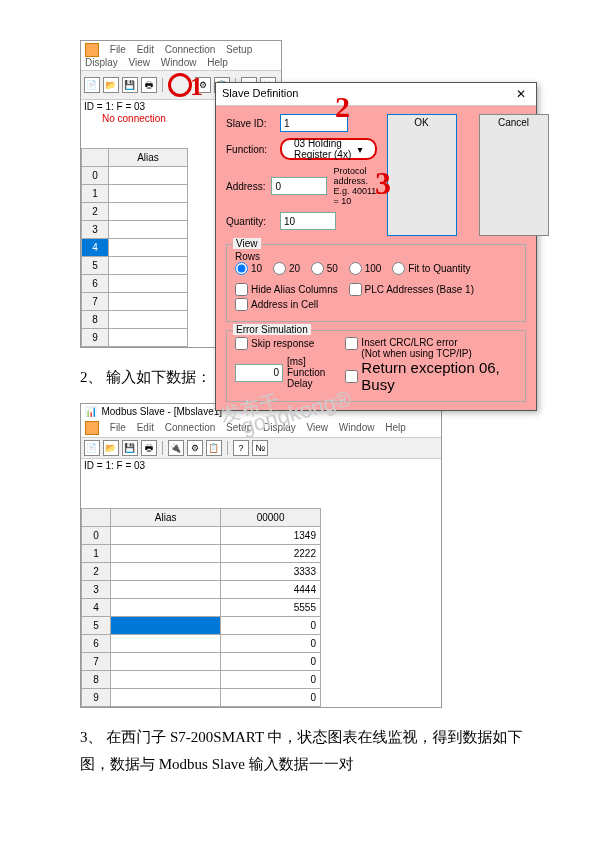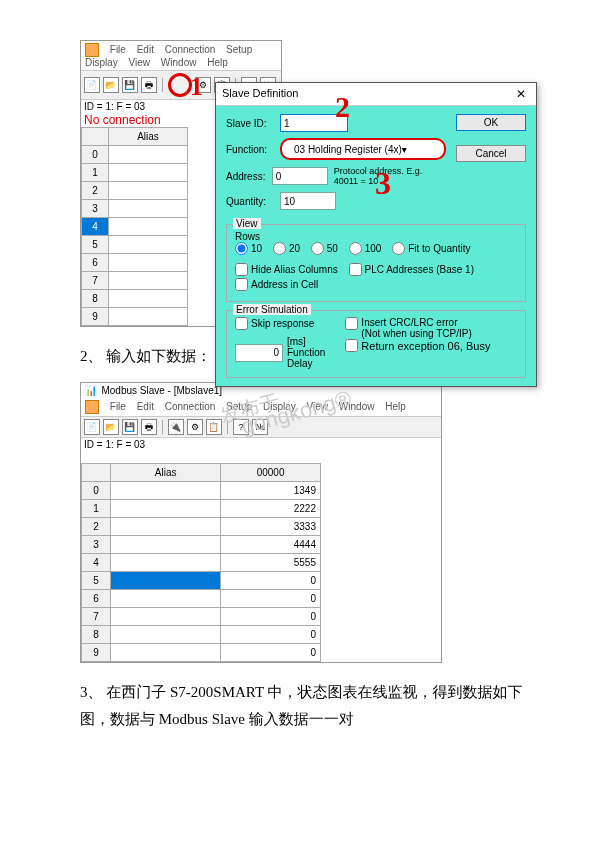--- a/index.html
+++ b/index.html
@@ -5,27 +5,27 @@
 body { margin:0; padding:0; background:#fff; font-family:Arial,"Microsoft YaHei",sans-serif; font-size:11px; color:#000; width:600px; }
 .page { padding:40px 50px 20px 80px; position:relative; }
 .win { border:1px solid #999; background:#fff; }
 .menubar { background:#fff; padding:2px 4px; font-size:10px; color:#555; }
 .menubar span { margin-right:8px; display:inline-block; }
 .doc-icon { width:12px; height:12px; background:#fa5; display:inline-block; vertical-align:middle; margin-right:3px; border:1px solid #c70; }
 .toolbar { background:#f0f0f0; padding:2px 3px; border-top:1px solid #ccc; border-bottom:1px solid #ccc; display:flex; gap:3px; align-items:center; }
 .tb-icon { width:14px; height:14px; border:1px solid #888; background:#fff; font-size:9px; text-align:center; line-height:14px; }
 .tb-sep { width:1px; height:14px; background:#aaa; margin:0 2px; }
 .status { font-size:10px; padding:1px 3px; }
-.nocon { color:#d00; font-size:12px; padding:0 3px; }
-.grid { border-collapse:collapse; font-size:10px; }
+.nocon { color:#d00; font-size:10px; padding:0 3px;margin-left:18px; }
+.grid { border-collapse:collapse; font-size:10px;margin-top:24px; }
 .grid th,.grid td { border:1px solid #aaa; padding:1px 4px; height:15px; }
 .grid th { background:#f0f0f0; font-weight:normal; text-align:center; }
 .grid td { text-align:right; background:#fff; min-width:70px; }
 .grid td.rh { background:#f0f0f0; text-align:center; min-width:18px; }
-.dialog { position:absolute; border:1px solid #555; background:#5eead4; box-shadow:2px 2px 6px rgba(0,0,0,.3); font-size:10px; }
+.dialog { position:absolute; border:1px solid #555; background:#fca5a5; box-shadow:2px 2px 6px rgba(0,0,0,.3); font-size:10px; }
 .dlg-title { background:#fff; padding:4px 6px; font-size:11px; display:flex; justify-content:space-between; border-bottom:1px solid #ccc; }
 .dlg-close { font-size:12px; padding:0 4px; }
 .dlg-body { padding:8px 10px; }
 .dlg-row { display:flex; align-items:center; margin-bottom:6px; gap:6px; }
 .dlg-row label { width:48px; text-align:left; }
 .in { border:1px solid #7a9; background:#fff; padding:1px 3px; height:14px; font-size:10px; }
 .combo { border:2px solid #d00; border-radius:10px; background:#fff; padding:1px 12px; height:16px; font-size:10px; display:flex; justify-content:flex-start; align-items:center; }
 .btn { border:1px solid #888; background:#e8e8e8; padding:2px 0; width:68px; text-align:center; font-size:10px; }
 .group { border:1px solid #aaa; padding:6px 8px 8px; margin-top:8px; position:relative; }
 .group-title { position:absolute; top:-7px; left:6px; background:#f0f0f0; padding:0 3px; font-size:10px; }
@@ -142,21 +142,21 @@
           <div class="dlg-row">
             <label>Address:</label>
             <input class="in" style="width: 48px;" value="0">
             <span style="font-size:9px">Protocol address. E.g. 40011 = 10</span>
           </div>
           <div class="dlg-row">
             <label>Quantity:</label>
             <input class="in" style="width: 48px;" value="10">
           </div>
         </div>
-        <div style="display:flex;flex-direction:column;gap:14px;">
+        <div style="display:flex;flex-direction:row;gap:22px;">
           <div class="btn" style="border:1px solid #0078d7">OK</div>
           <div class="btn">Cancel</div>
         </div>
       </div>
 
       <div class="group">
         <span class="group-title">View</span>
         <div style="margin-bottom:0">Rows</div>
         <div style="margin-bottom:6px">
           <label class="radio">
@@ -212,21 +212,21 @@
             </div>
           </div>
           <div>
             <label class="chk" style="align-items:flex-start">
                   <input type="checkbox" style="">
                   <span style="white-space:pre-line;font-size:10px">Insert CRC/LRC error
 (Not when using TCP/IP)</span>
                 </label>
             <label class="chk">
                   <input type="checkbox" style="">
-                  <span style="font-size:11px">Return exception 06, Busy</span>
+                  <span style="font-size:15px">Return exception 06, Busy</span>
                 </label>
           </div>
         </div>
       </div>
     </div>
   </div>
 
   <div class="anno" style="left:110px;top:32px">1</div>
   <div class="anno" style="left:255px;top:50px;font-size:30px">2</div>
   <div class="anno" style="left:295px;top:125px;font-size:32px">3</div>

